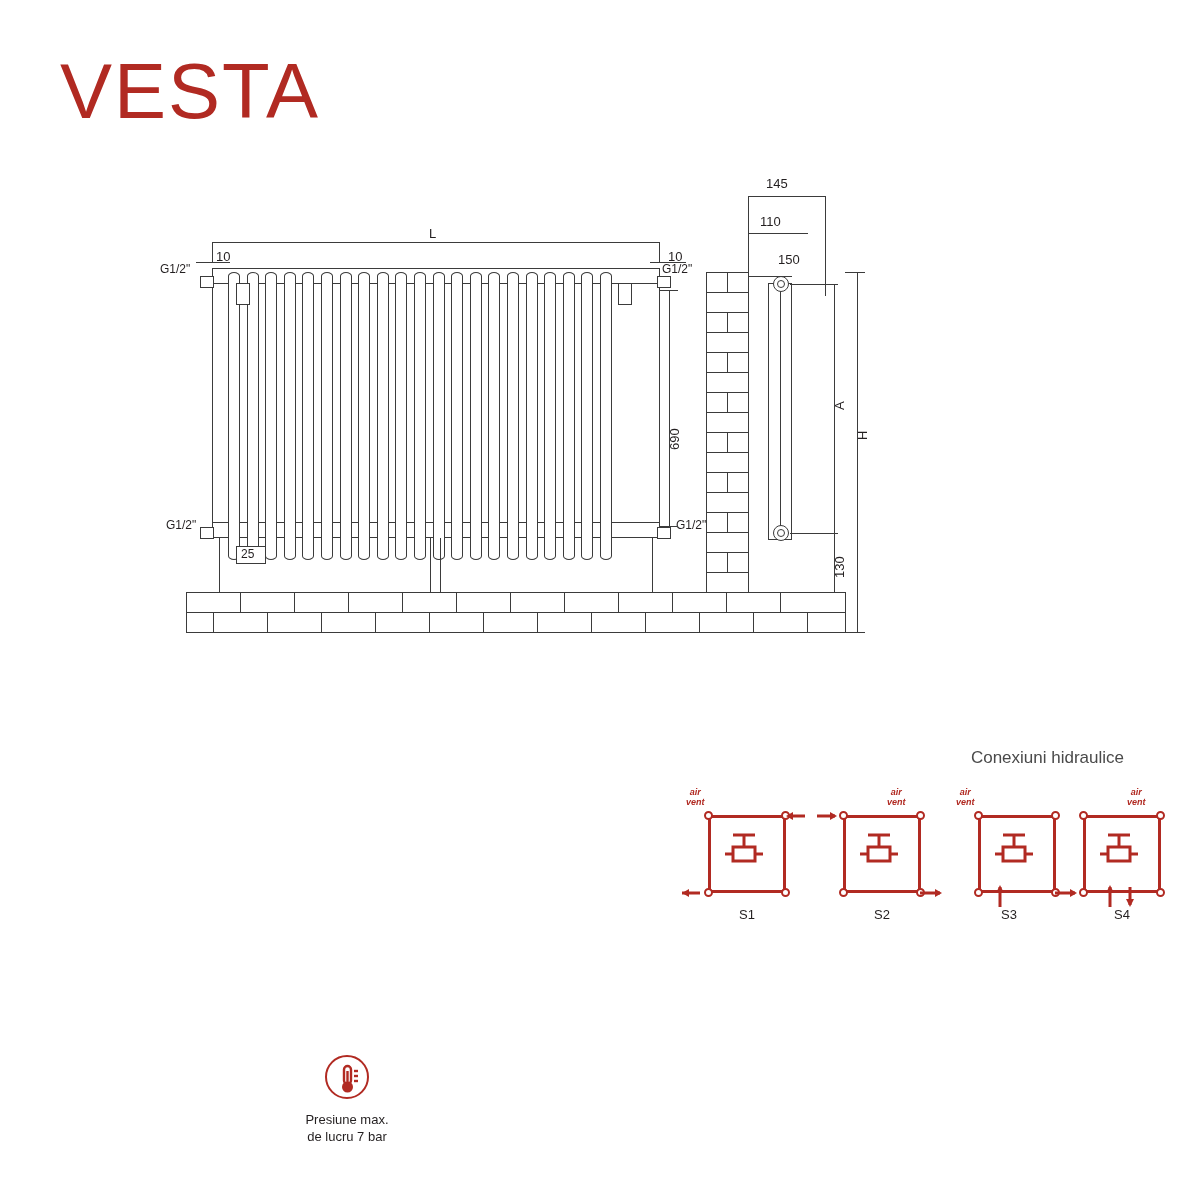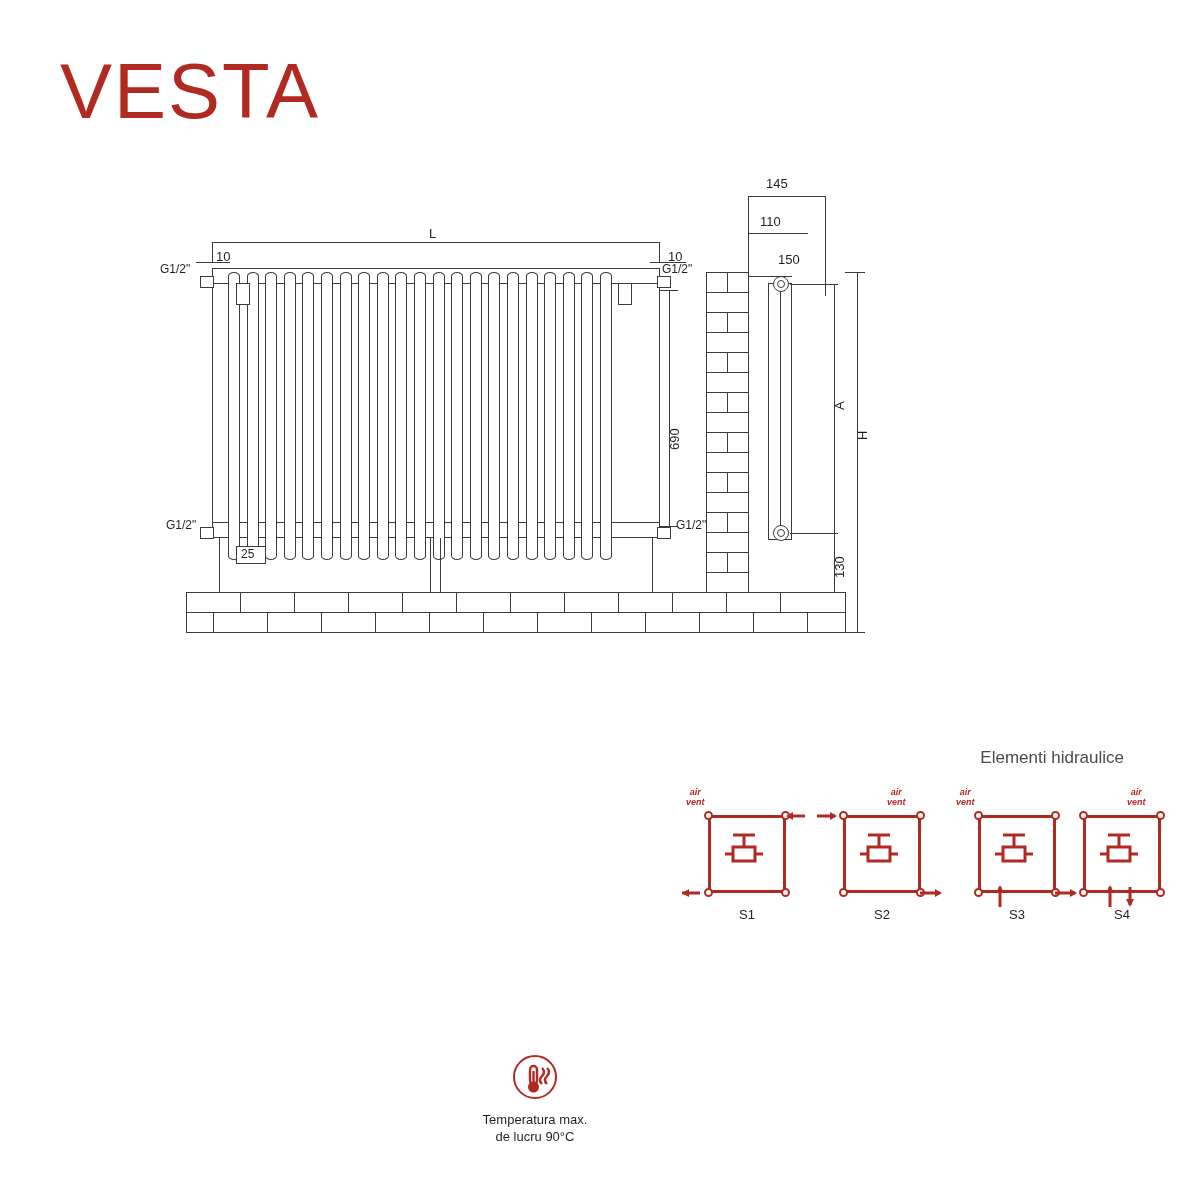--- a/index.html
+++ b/index.html
@@ -207,21 +207,21 @@
     <div class="ln v1px" style="left:857px;top:272px;height:360px;"></div>
     <div class="ln h1px" style="left:845px;top:272px;width:20px;"></div>
     <div class="ln h1px" style="left:845px;top:632px;width:20px;"></div>
     <div class="vlbl" style="left:855px;top:440px;">H</div>
 
     <div class="ln v1px" style="left:834px;top:534px;height:58px;"></div>
     <div class="ln h1px" style="left:822px;top:592px;width:22px;"></div>
     <div class="vlbl" style="left:832px;top:578px;">130</div>
   </div>
 
-  <div class="conn-title">Elementi hidraulice</div>
+  <div class="conn-title">Conexiuni hidraulice</div>
 
   <div class="connset">
 
     <div>
       <div class="connbox" style="left:28px;"></div>
       <div class="cdot" style="left:24px;top:16px;"></div>
       <div class="cdot" style="left:101px;top:16px;"></div>
       <div class="cdot" style="left:24px;top:93px;"></div>
       <div class="cdot" style="left:101px;top:93px;"></div>
       <div class="airvent" style="left:6px;top:-8px;">
@@ -289,21 +289,21 @@
         <line x1="105" y1="98" x2="125" y2="98" stroke="#b12a22" stroke-width="3"></line>
         <polygon points="127,98 120,94 120,102" fill="#b12a22"></polygon>
         <g transform="translate(45,38)">
           <rect x="8" y="14" width="22" height="14" fill="none" stroke="#b12a22" stroke-width="3"></rect>
           <line x1="19" y1="14" x2="19" y2="2" stroke="#b12a22" stroke-width="3"></line>
           <line x1="8" y1="2" x2="30" y2="2" stroke="#b12a22" stroke-width="3"></line>
           <line x1="0" y1="21" x2="8" y2="21" stroke="#b12a22" stroke-width="3"></line>
           <line x1="30" y1="21" x2="38" y2="21" stroke="#b12a22" stroke-width="3"></line>
         </g>
       </svg>
-      <div class="clabel" style="left:28px;">S3</div>
+      <div class="clabel" style="left:20px;">S3</div>
     </div>
 
     <div style="position:absolute;left:375px;top:0;width:160px;height:140px;">
       <div class="connbox" style="left:28px;"></div>
       <div class="cdot" style="left:24px;top:16px;"></div>
       <div class="cdot" style="left:101px;top:16px;"></div>
       <div class="cdot" style="left:24px;top:93px;"></div>
       <div class="cdot" style="left:101px;top:93px;"></div>
       <div class="airvent" style="left:72px;top:-8px;">
         <span>air</span><br>
@@ -320,31 +320,32 @@
           <line x1="8" y1="2" x2="30" y2="2" stroke="#b12a22" stroke-width="3"></line>
           <line x1="0" y1="21" x2="8" y2="21" stroke="#b12a22" stroke-width="3"></line>
           <line x1="30" y1="21" x2="38" y2="21" stroke="#b12a22" stroke-width="3"></line>
         </g>
       </svg>
       <div class="clabel" style="left:28px;">S4</div>
     </div>
   </div>
 
 
-
-  <div class="feat" style="left:440px;top:1055px;width:190px;">
+  <div class="feat" style="left:252px;top:1055px;width:190px;">
     <div class="circ">
       <svg width="40" height="40" style="position:absolute;left:1px;top:1px;">
         <g stroke="#b12a22" stroke-width="2.4" fill="none">
-          <rect x="14" y="8" width="7" height="18" rx="3.5"></rect>
-          <circle cx="17.5" cy="29" r="5.5" fill="#b12a22" stroke="none"></circle>
-          <line x1="17.5" y1="13" x2="17.5" y2="27"></line>
-          <path d="M26,10 q4,4 0,8 q-4,4 0,8"></path>
-          <path d="M31,10 q4,4 0,8 q-4,4 0,8"></path>
-        </g>
-      </svg>
-    </div>
-    <div>Temperatura max.</div>
-    <div>de lucru 90°C</div>
-  </div>
+          <rect x="16" y="8" width="7" height="18" rx="3.5"></rect>
+          <circle cx="19.5" cy="29" r="5.5" fill="#b12a22" stroke="none"></circle>
+          <line x1="19.5" y1="13" x2="19.5" y2="27"></line>
+          <line x1="26" y1="13" x2="30" y2="13"></line>
+          <line x1="26" y1="18" x2="30" y2="18"></line>
+          <line x1="26" y1="23" x2="30" y2="23"></line>
+        </g>
+      </svg>
+    </div>
+    <div>Presiune max.</div>
+    <div>de lucru 7 bar</div>
+  </div>
+
 
 
 </div>
 
 </body></html>

